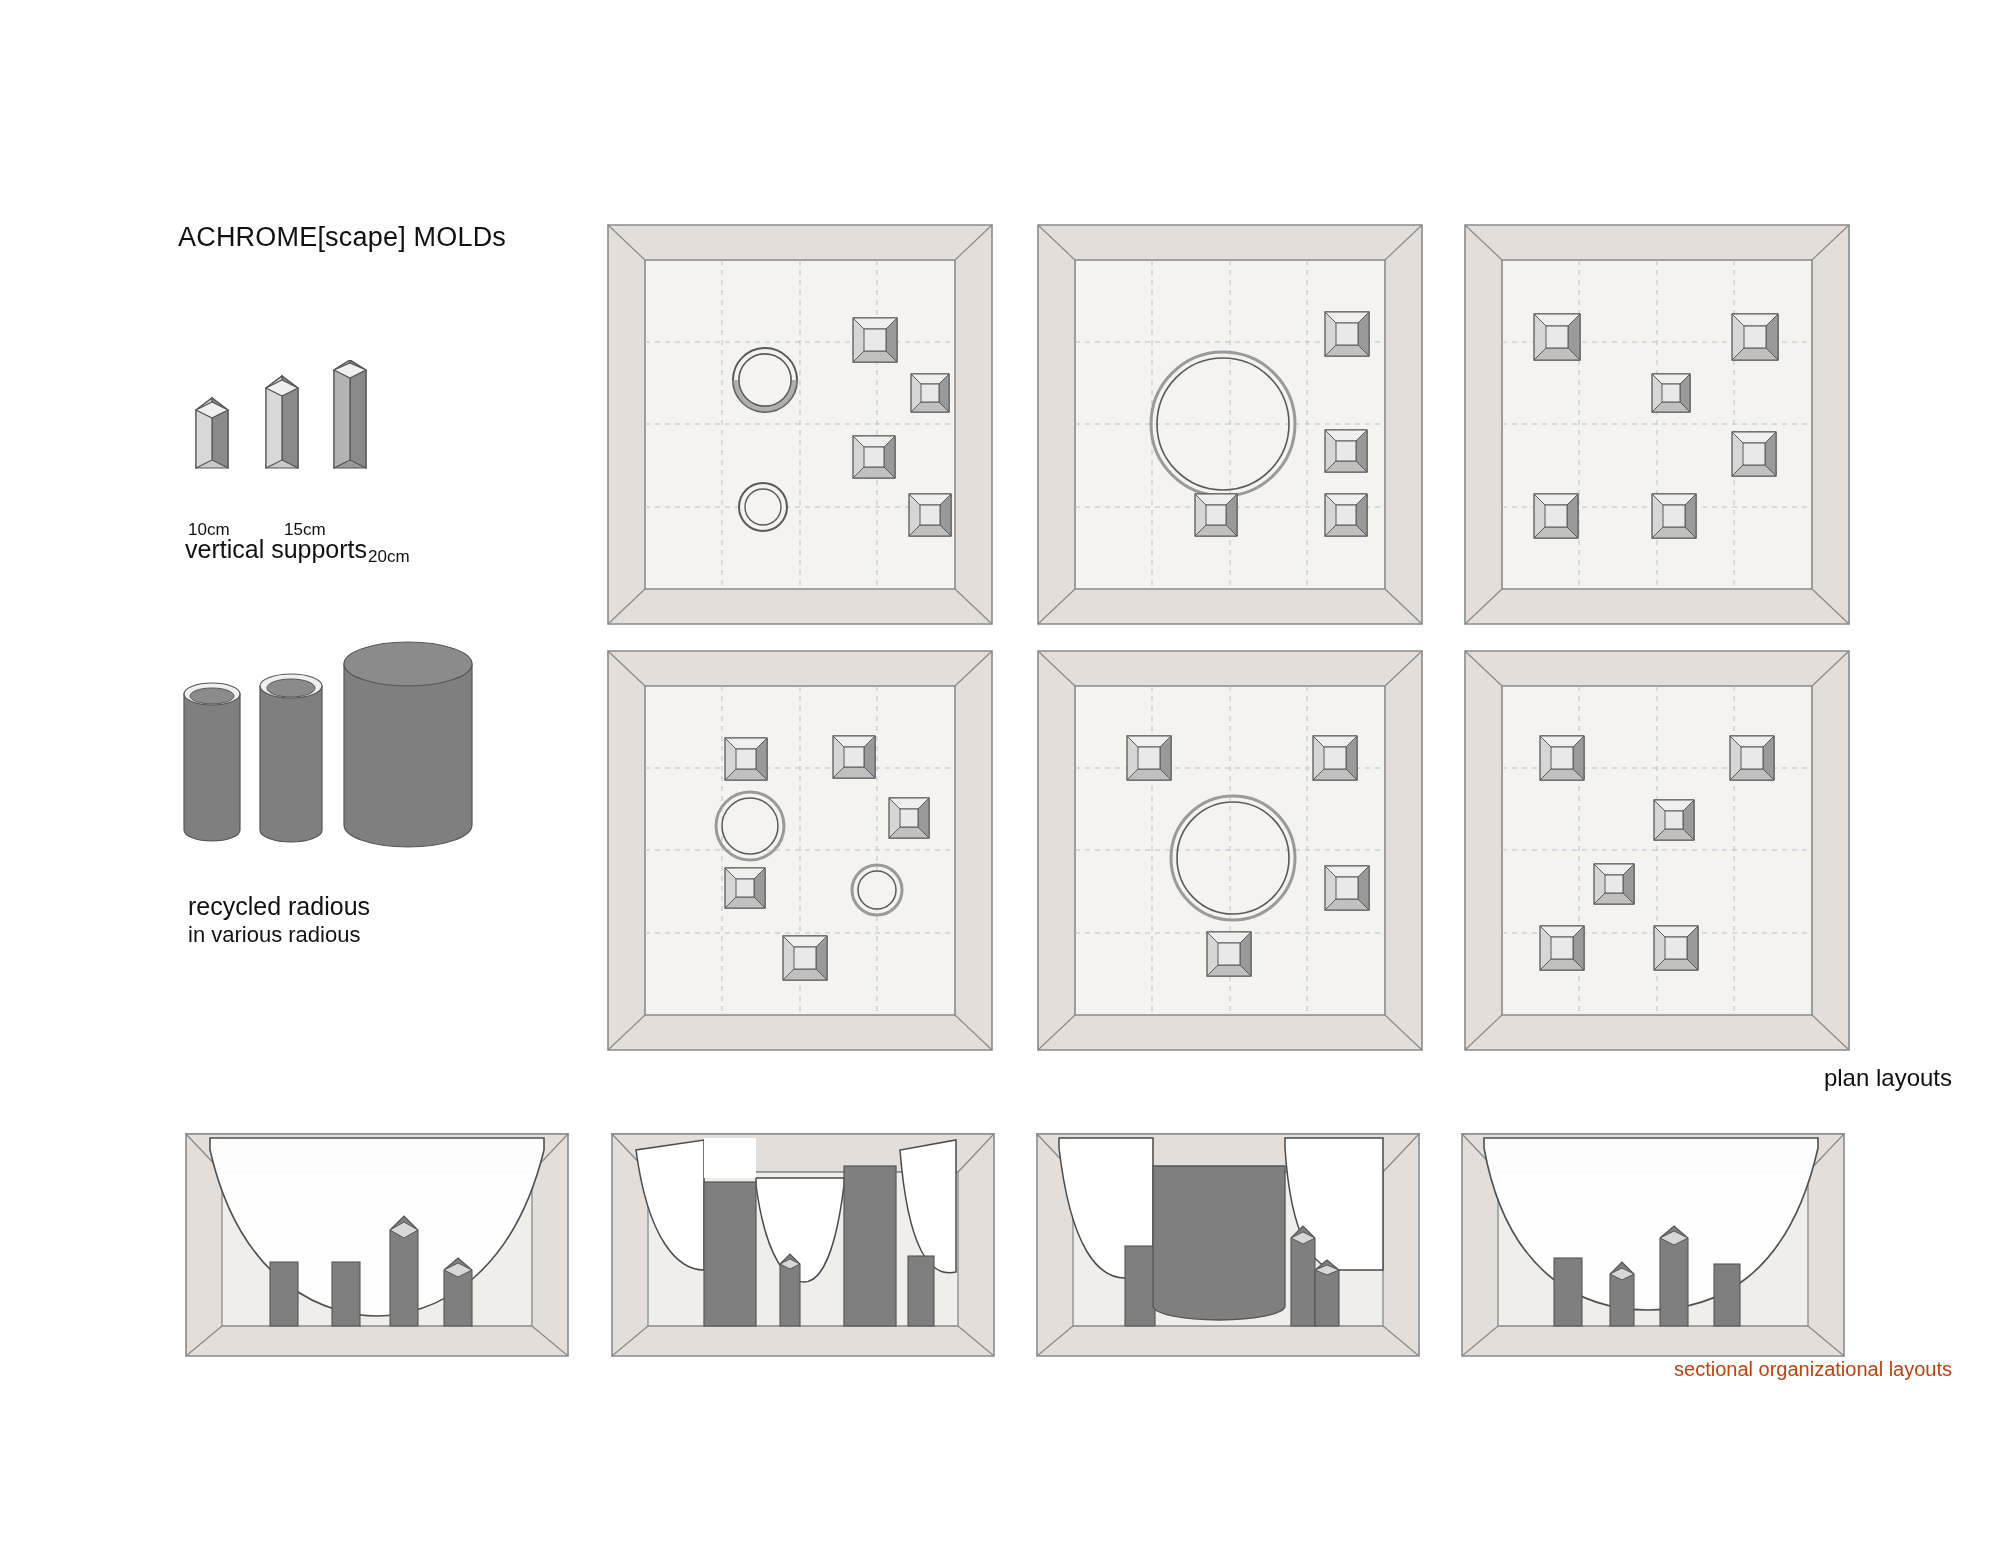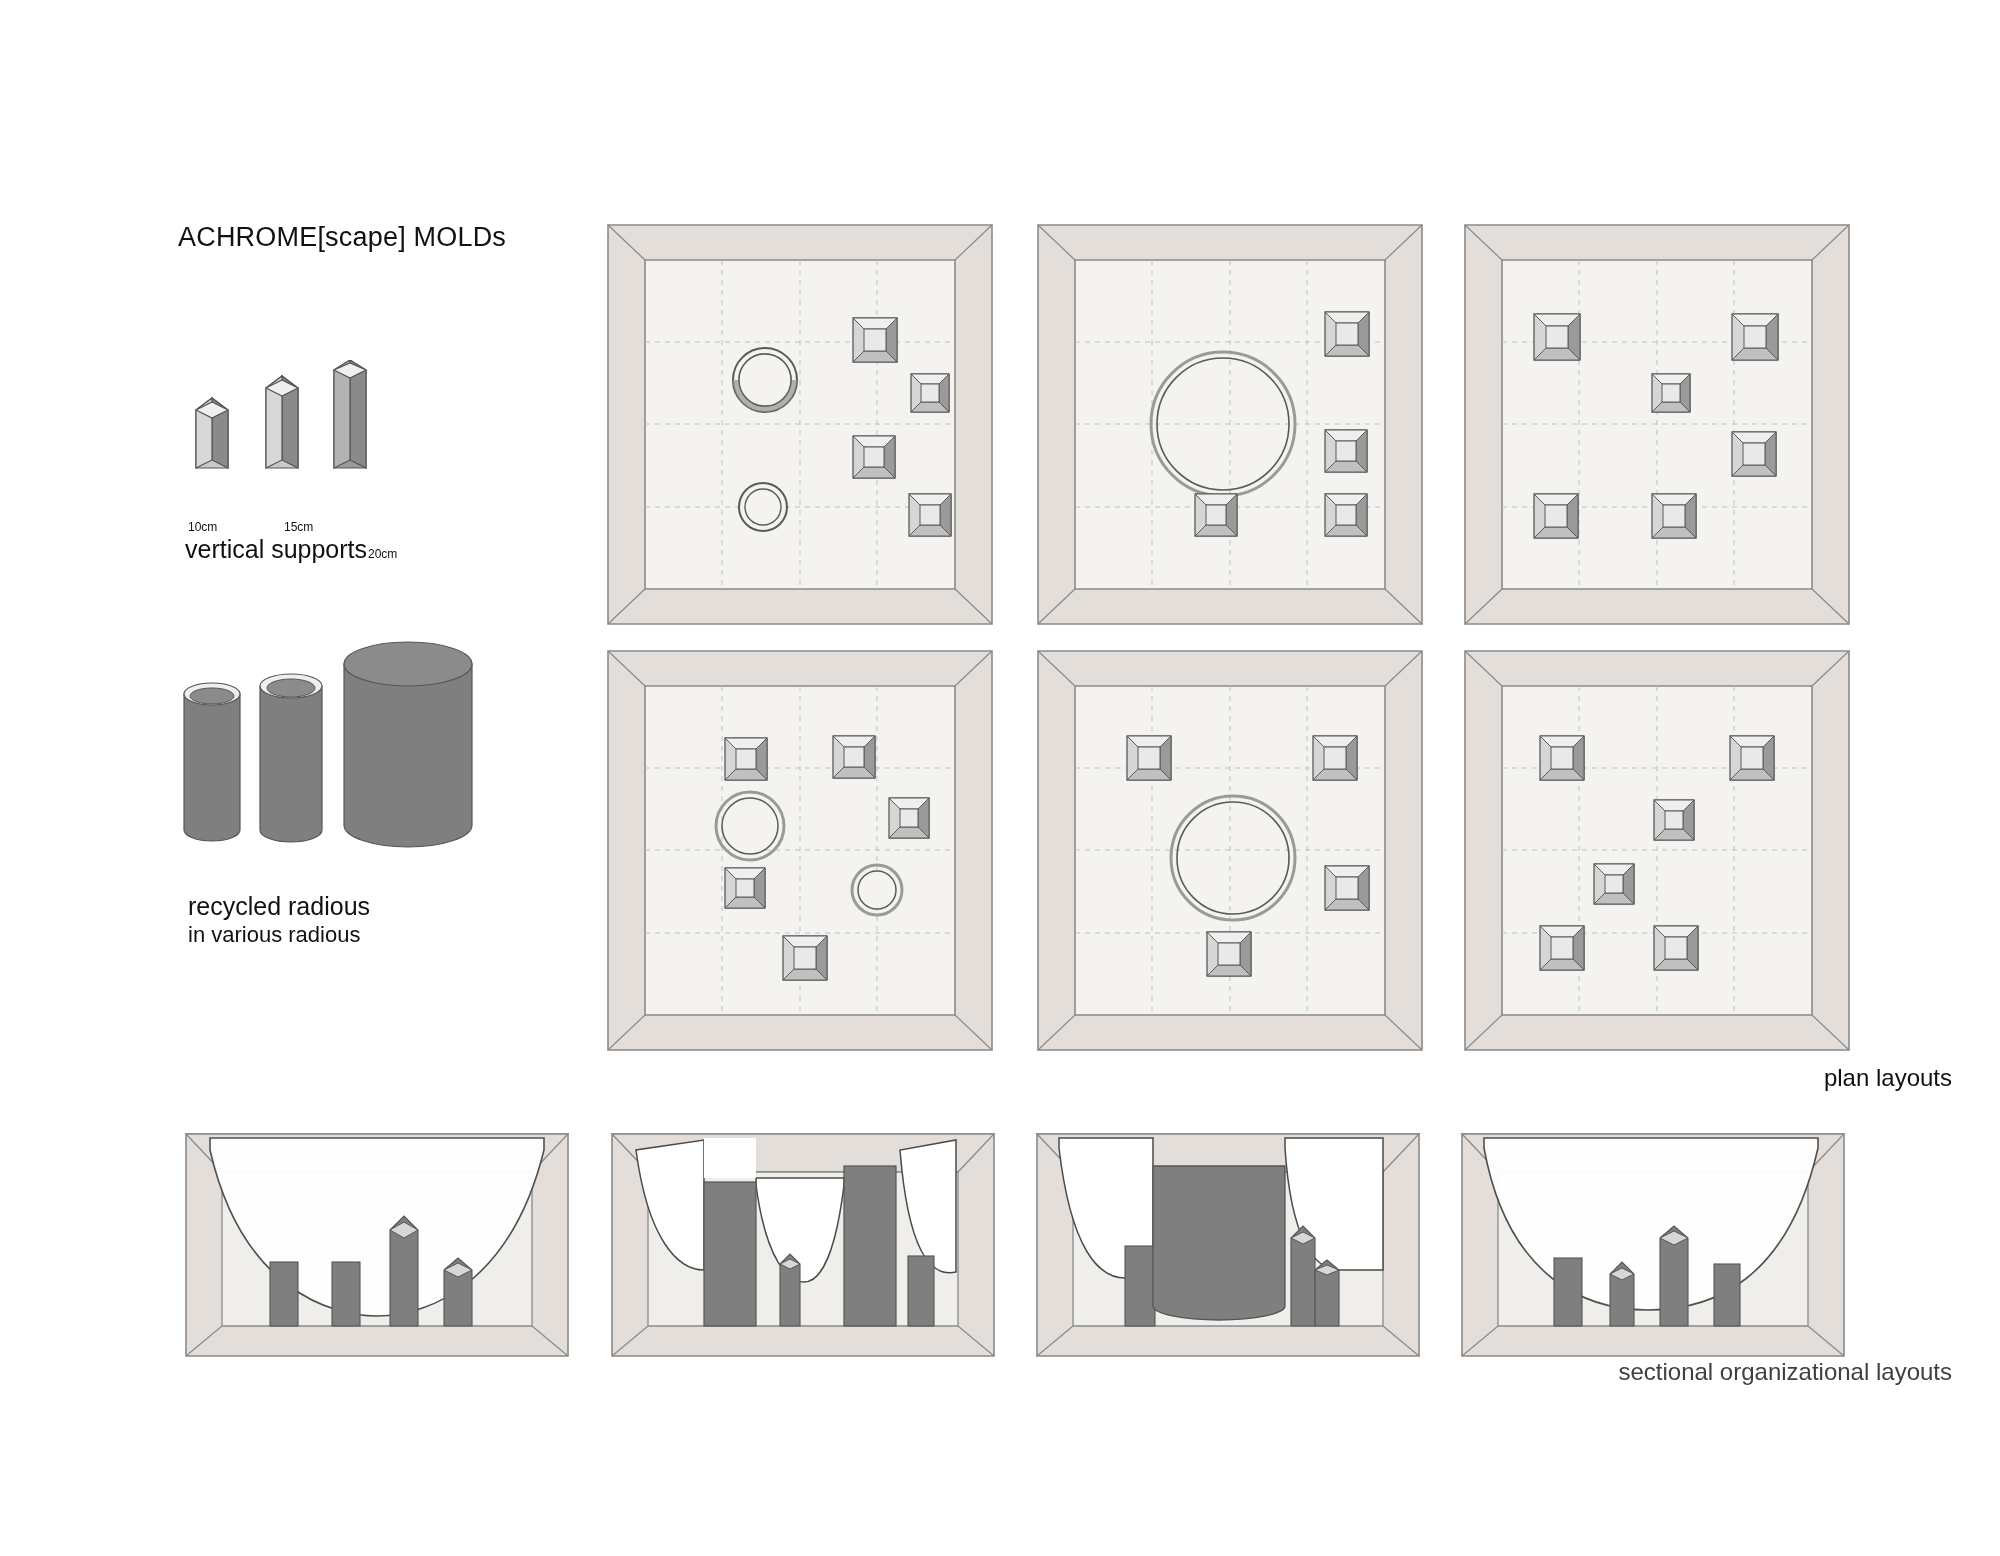--- a/index.html
+++ b/index.html
@@ -4,23 +4,23 @@
 <style>
   html,body{margin:0;padding:0;background:#ffffff;}
   body{width:2000px;height:1556px;position:relative;font-family:"Liberation Sans",sans-serif;color:#1a1a1a;overflow:hidden;}
   .canvas{position:absolute;left:0;top:0;width:2000px;height:1556px;border-radius:17px;}
 
   
   .title{position:absolute;left:178px;top:222px;font-size:27px;letter-spacing:.2px;color:#111;}
   .lbl-vertical{position:absolute;left:185px;top:535px;font-size:25px;color:#111;}
   .lbl-recycled{position:absolute;left:188px;top:892px;font-size:25px;color:#111;}
   .lbl-recycled-sub{position:absolute;left:188px;top:922px;font-size:22px;color:#111;}
-  .dim{position:absolute;font-size:12px;color:#111;}
+  .dim{position:absolute;font-size:17px;color:#111;}
   .lbl-plan{position:absolute;right:48px;top:1064px;font-size:24px;color:#111;}
-  .lbl-section{position:absolute;right:48px;top:1358px;font-size:24px;color:#404040;}
+  .lbl-section{position:absolute;right:48px;top:1358px;font-size:20px;color:#c2410c;}
 
   svg{display:block;}
   .abs{position:absolute;}
 </style>
 </head>
 <body>
 
 <div class="canvas">
 
   <div class="title">ACHROME[scape] MOLDs</div>

